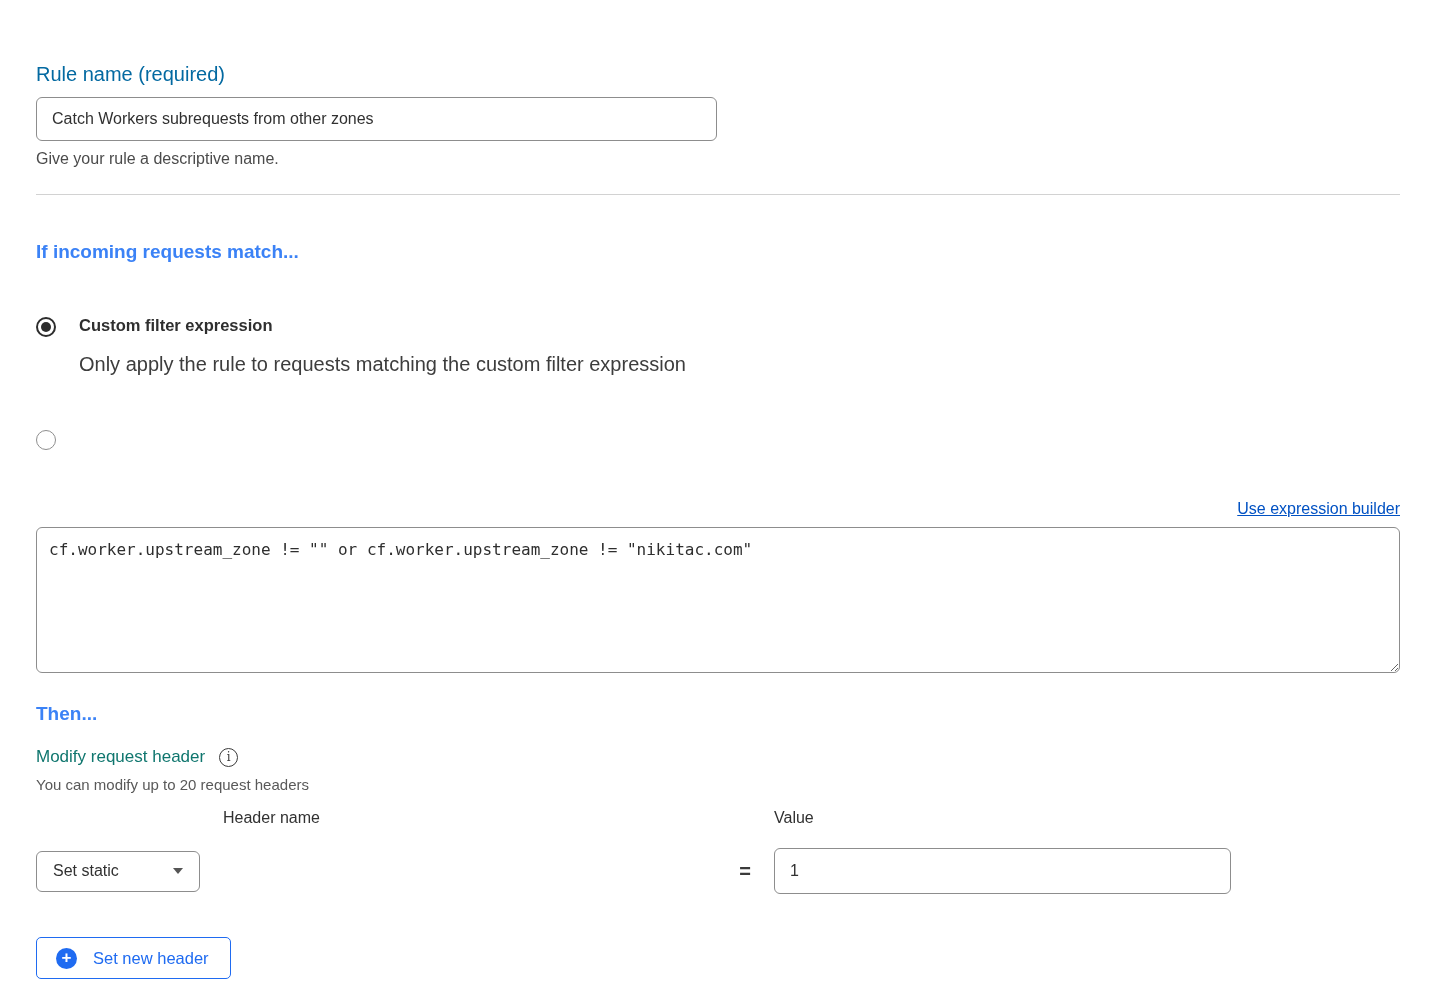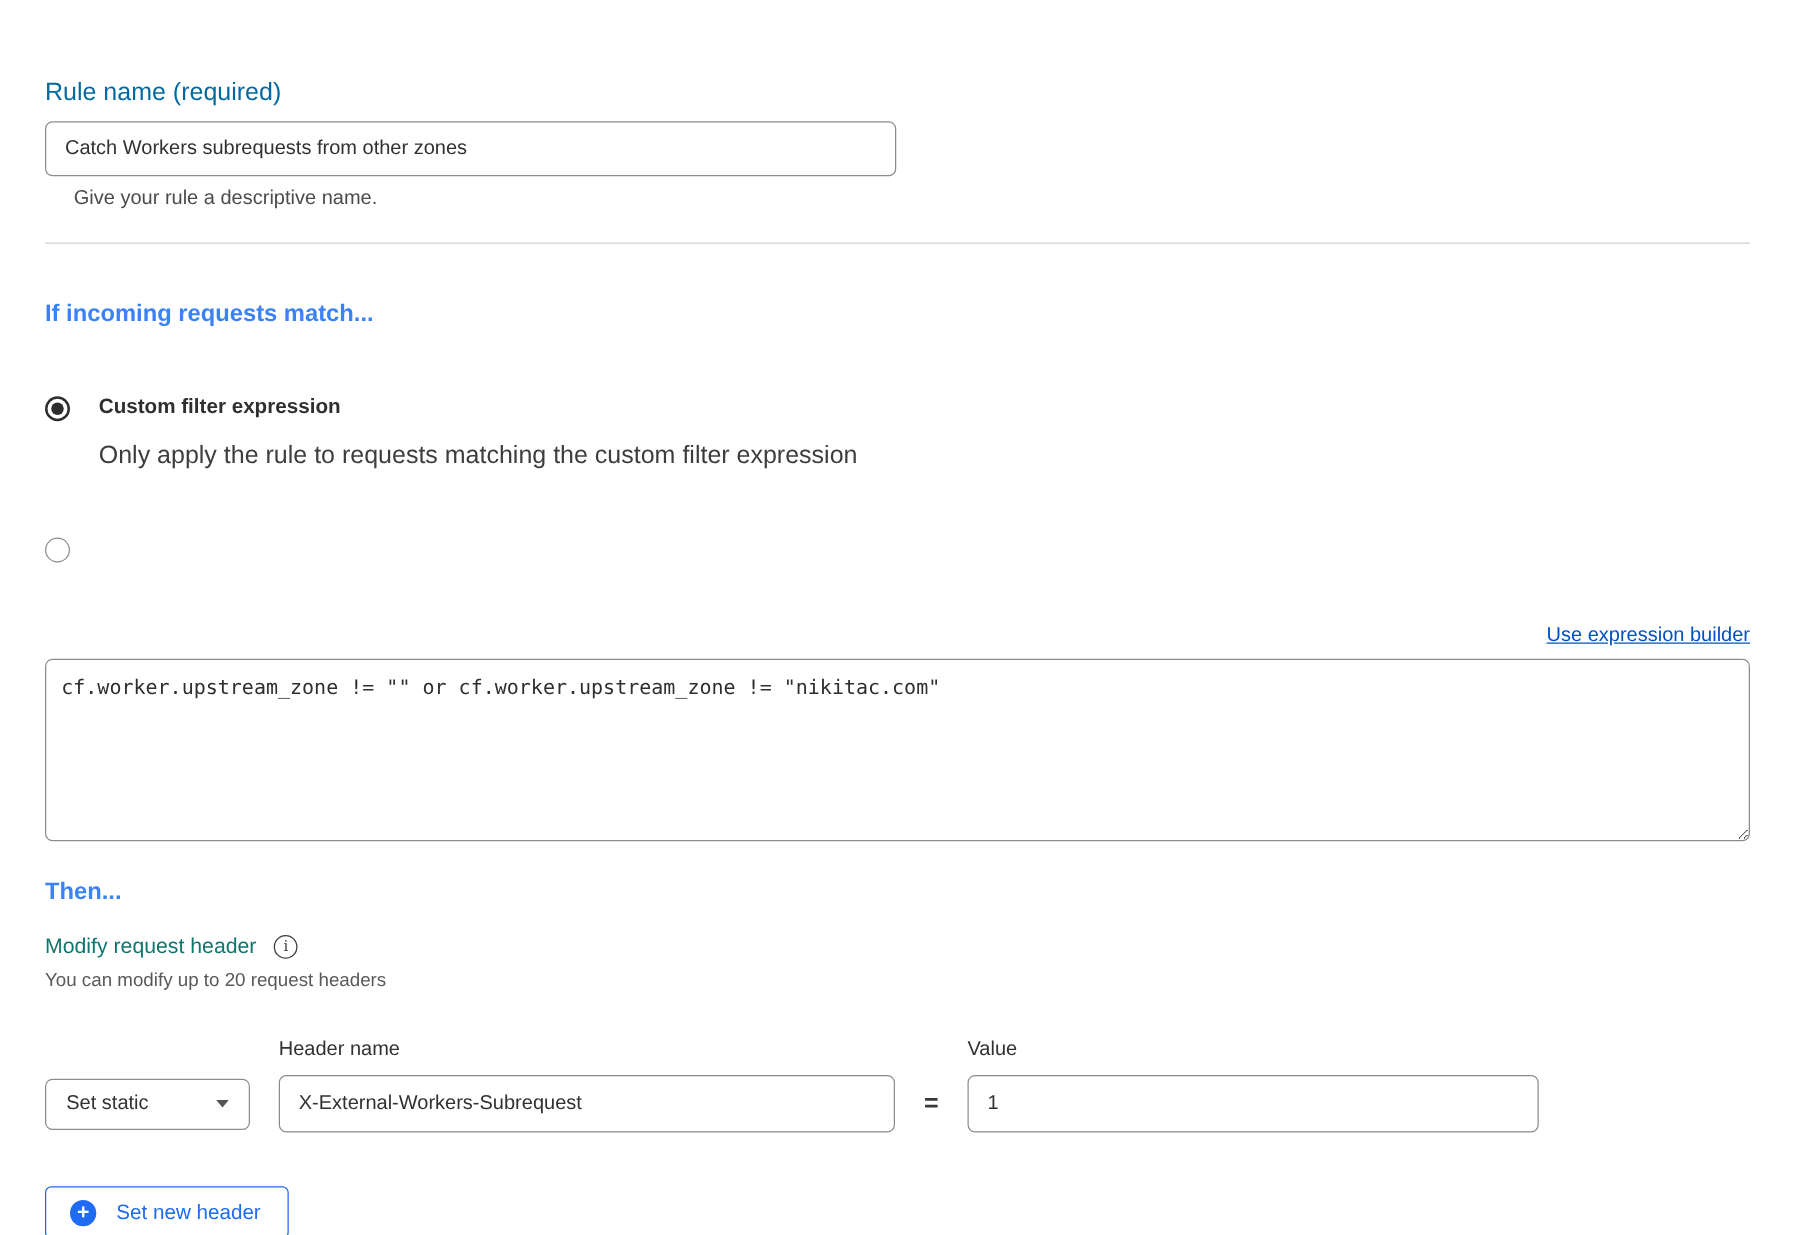--- a/index.html
+++ b/index.html
@@ -26,21 +26,21 @@
     height: 44px;
     border: 1px solid #8d8d8d;
     border-radius: 6px;
     padding: 0 15px;
     font-family: "Liberation Sans", sans-serif;
     font-size: 16px;
     color: #313131;
     outline: none;
     background: #fff;
   }
-  .help-text { margin-top: 9px; font-size: 16px; color: #4b4b4b; margin-left: 23px; }
+  .help-text { margin-top: 9px; font-size: 16px; color: #4b4b4b; }
 
   .divider {
     border: none;
     border-top: 1px solid #d2d2d2;
     margin-top: 26px;
   }
 
   
   .section-heading {
     font-size: 19px;
@@ -119,25 +119,25 @@
     justify-content: center;
     font-family: "DejaVu Serif", serif;
     font-size: 12px;
     color: #3a3a3a;
     cursor: pointer;
   }
   .action-help { margin-top: 9px; font-size: 15px; color: #595959; }
 
   
   .header-grid {
-    margin-top: 38px;
+    margin-top: 16px;
     display: grid;
     grid-template-columns: 164px 23px 493px 58px 457px;
     grid-template-rows: auto auto;
-    row-gap: 11px;
+    row-gap: 21px;
     align-items: center;
   }
   .col-label { font-size: 16px; color: #313131; align-self: end; }
   .col-header-name { grid-column: 3; grid-row: 1; }
   .col-value { grid-column: 5; grid-row: 1; }
 
   .op-select {
     grid-column: 1; grid-row: 2;
     height: 41px;
     border: 1px solid #8d8d8d;
@@ -258,21 +258,20 @@
   
   <div class="header-grid">
     <div class="col-label col-header-name">Header name</div>
     <div class="col-label col-value">Value</div>
 
     <div class="op-select">
       <span class="op-select-label">Set static</span>
       <span class="select-caret"></span>
     </div>
 
-    <input class="grid-input header-name-input" type="text" value="X-External-Workers-Subrequest" style="">
 
     <div class="equals-sign">=</div>
 
     <input class="grid-input value-input" type="text" value="1" style="">
   </div>
 
   
   <button class="add-header-button">
     <span class="plus-circle">+</span>
     <span class="add-header-label">Set new header</span>

